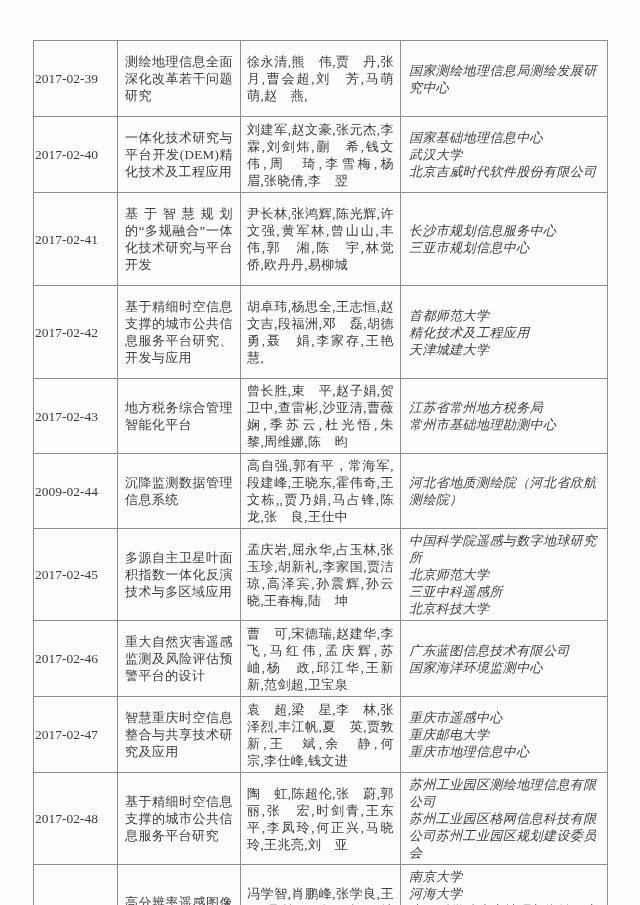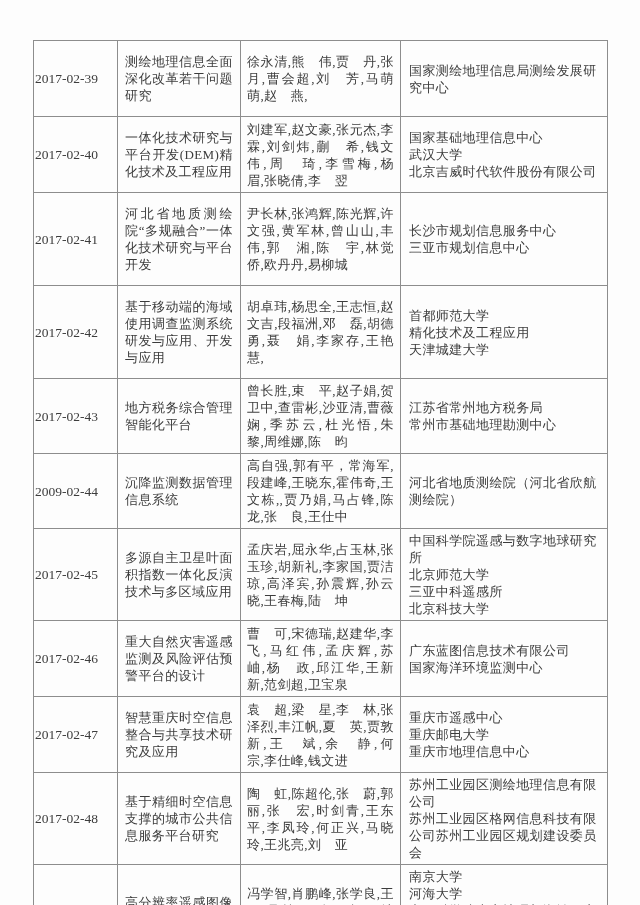--- a/index.html
+++ b/index.html
@@ -33,21 +33,21 @@
     word-break: break-all;
     overflow-wrap: anywhere;
   }
   .c-id {
     font-size: 13.5px;
     letter-spacing: 0;
     white-space: nowrap;
   }
   .c-title   { padding: 12px 7px;  text-align: justify; }
   .c-members { padding: 3px 6px;  text-align: justify; margin-left: 36px; }
-  .c-orgs    { padding: 3px 8px;  white-space: pre-line; }
+  .c-orgs    { padding: 3px 8px;  white-space: pre-line; font-style: italic; }
 </style>
 </head>
 <body>
 
 <div class="page">
   <table class="award-table">
     <colgroup>
       <col style="width:84px">
       <col style="width:123px">
       <col style="width:160px">
@@ -63,28 +63,28 @@
       <tr>
         <td class="c-id">2017-02-40</td>
         <td class="c-title">一体化技术研究与平台开发(DEM)精化技术及工程应用</td>
         <td class="c-members">刘建军,赵文豪,张元杰,李　霖,刘剑炜,蒯　希,钱文伟,周　琦,李雪梅,杨　眉,张晓倩,李　翌</td>
         <td class="c-orgs">国家基础地理信息中心
 武汉大学
 北京吉威时代软件股份有限公司</td>
       </tr>
       <tr>
         <td class="c-id">2017-02-41</td>
-        <td class="c-title">河北省地质测绘院“多规融合”一体化技术研究与平台开发</td>
+        <td class="c-title">基于智慧规划的“多规融合”一体化技术研究与平台开发</td>
         <td class="c-members">尹长林,张鸿辉,陈光辉,许文强,黄军林,曾山山,丰　伟,郭　湘,陈　宇,林觉侨,欧丹丹,易柳城</td>
         <td class="c-orgs">长沙市规划信息服务中心
 三亚市规划信息中心</td>
       </tr>
       <tr>
         <td class="c-id">2017-02-42</td>
-        <td class="c-title">基于移动端的海域使用调查监测系统研发与应用、开发与应用</td>
+        <td class="c-title">基于精细时空信息支撑的城市公共信息服务平台研究、开发与应用</td>
         <td class="c-members">胡卓玮,杨思全,王志恒,赵文吉,段福洲,邓　磊,胡德勇,聂　娟,李家存,王艳慧,</td>
         <td class="c-orgs">首都师范大学
 精化技术及工程应用
 天津城建大学</td>
       </tr>
       <tr>
         <td class="c-id">2017-02-43</td>
         <td class="c-title">地方税务综合管理智能化平台</td>
         <td class="c-members">曾长胜,束　平,赵子娟,贺卫中,查雷彬,沙亚清,曹薇娴,季苏云,杜光悟,朱　黎,周维娜,陈　昀</td>
         <td class="c-orgs">江苏省常州地方税务局

